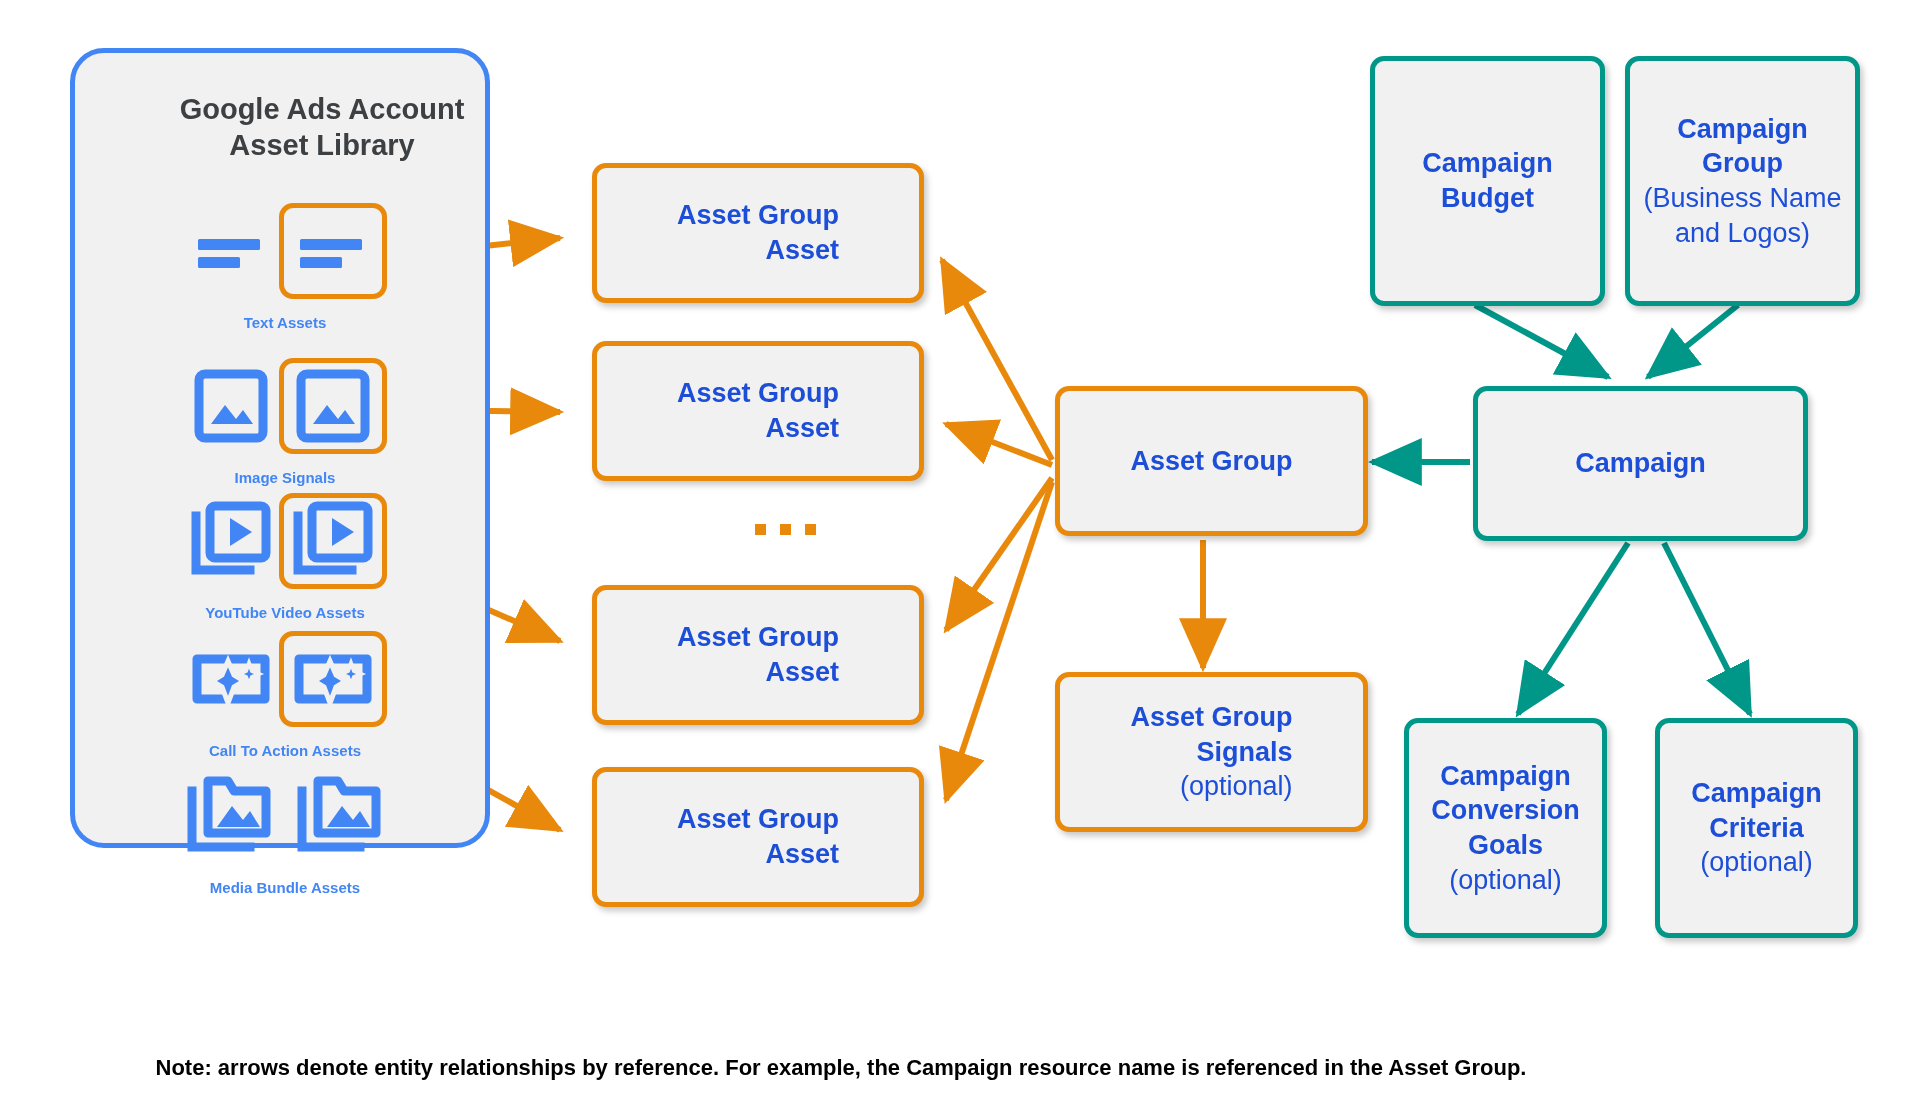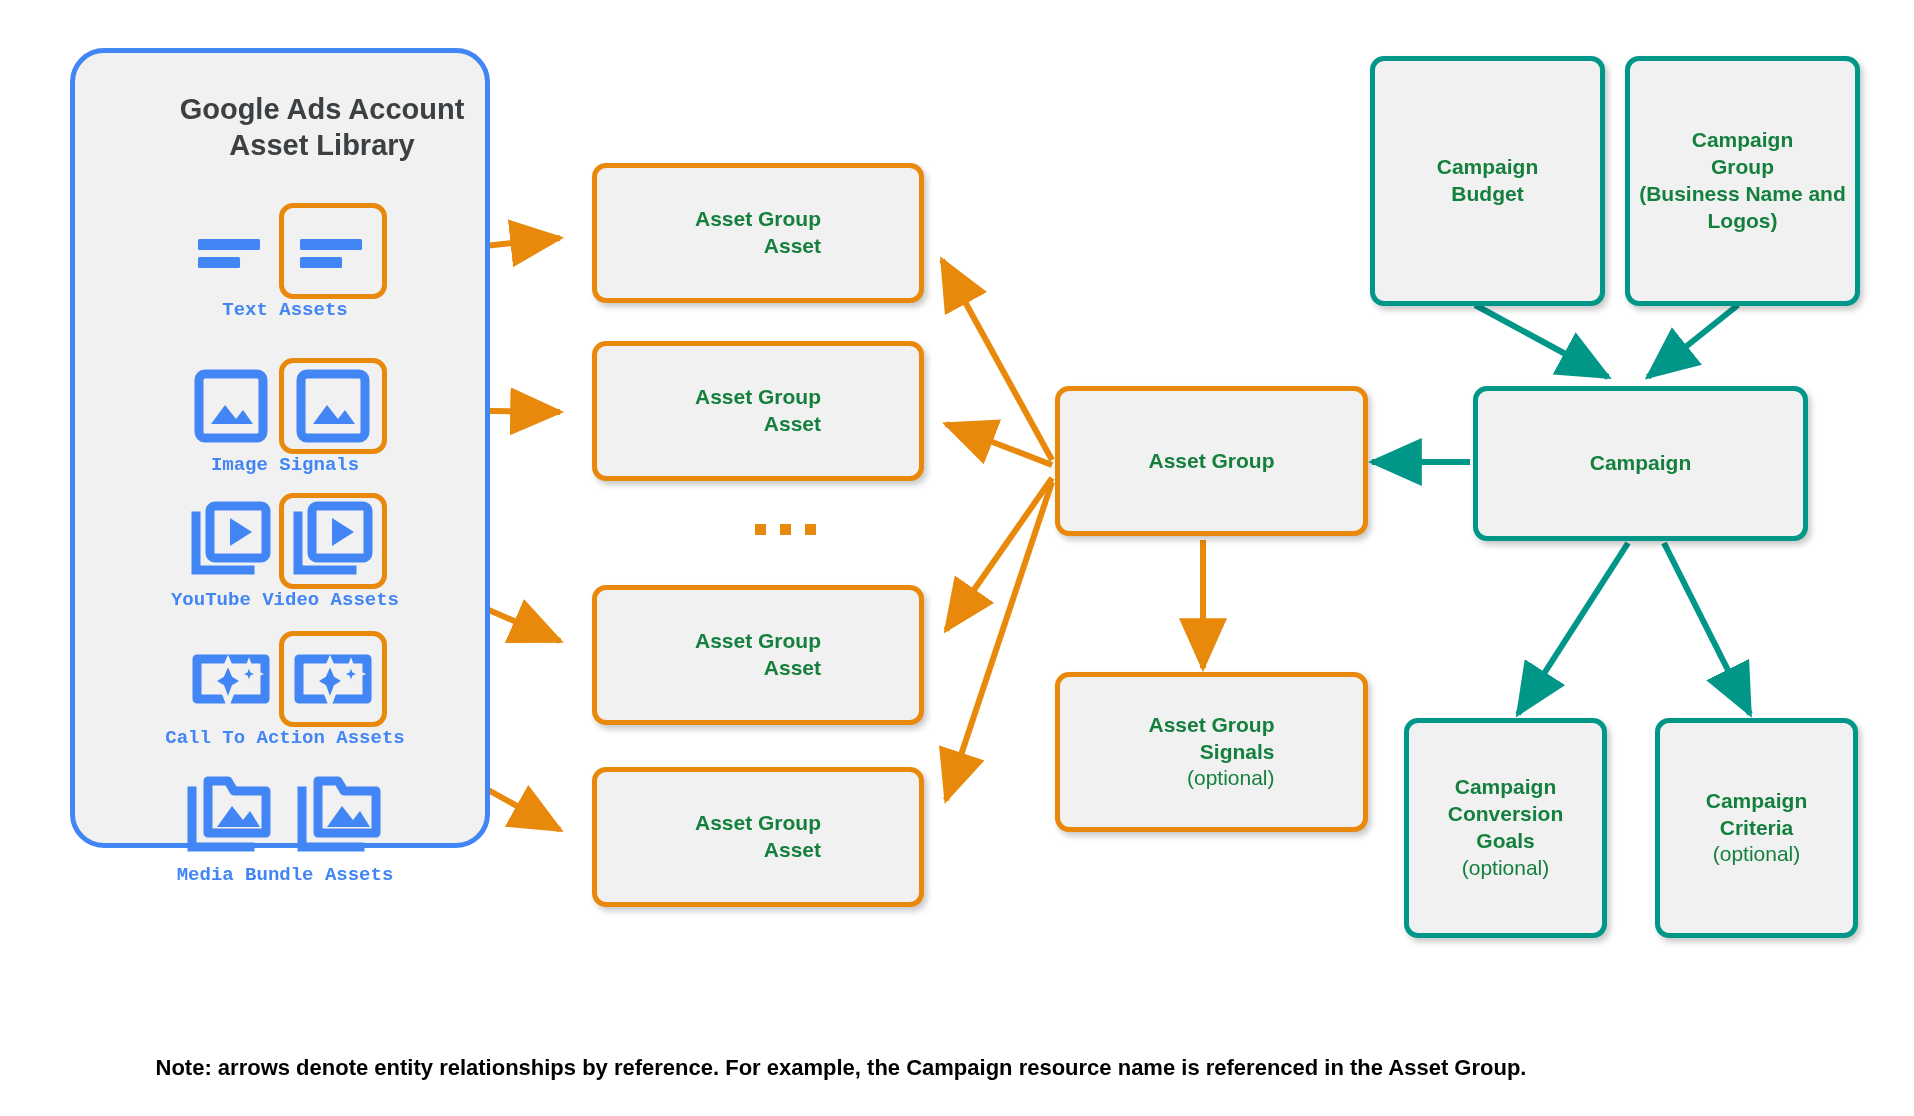--- a/index.html
+++ b/index.html
@@ -12,36 +12,36 @@
     background:#F1F1F1;border:5px solid #4285F4;border-radius:34px;box-sizing:border-box;
   }
   .lib-title{
     position:absolute;left:0;top:38px;width:420px;text-align:center;
     font-size:29px;font-weight:bold;color:#3c4043;line-height:1.25;padding-left:37px;
   }
 
   .asset-row{position:absolute;left:0;width:420px;}
   .asset-row .icons{display:flex;justify-content:center;align-items:center;gap:0px;height:96px;}
   .asset-row .lbl{
-    text-align:center;font-size:19px;font-weight:bold;color:#4285F4;margin-top:0;font-family:Liberation Mono, monospace;
+    text-align:center;font-size:15px;font-weight:bold;color:#4285F4;margin-top:15px;
   }
   .icon-plain{width:96px;height:96px;display:flex;align-items:center;justify-content:center;}
   .icon-boxed{
     width:108px;height:96px;display:flex;align-items:center;justify-content:center;
     border:5px solid #E8890C;border-radius:14px;box-sizing:border-box;background:#F1F1F1;
   }
 
   .node{
     position:absolute;background:#F1F1F1;box-sizing:border-box;border-radius:14px;
     display:flex;align-items:center;justify-content:center;text-align:center;
     box-shadow:3px 4px 6px rgba(0,0,0,0.22);
   }
-  .node .t{font-size:21px;font-weight:bold;color:#15803d;line-height:1.28;padding:0 8px;}
+  .node .t{font-size:27px;font-weight:bold;color:#1d4ed8;line-height:1.28;padding:0 8px;}
   .node .t .opt{font-weight:normal;}
-  .node .t .sub{font-weight:bold;}
+  .node .t .sub{font-weight:normal;}
   .orange{border:5px solid #E8890C;text-align:right;}
   .teal{border:5px solid #009688;}
 
   .dots{position:absolute;display:flex;gap:14px;}
   .dots i{width:11px;height:11px;background:#E8890C;display:block;}
 
   .note{
     position:absolute;left:0;top:1055px;width:1682px;text-align:center;
     font-size:22px;font-weight:bold;color:#000000;
   }

